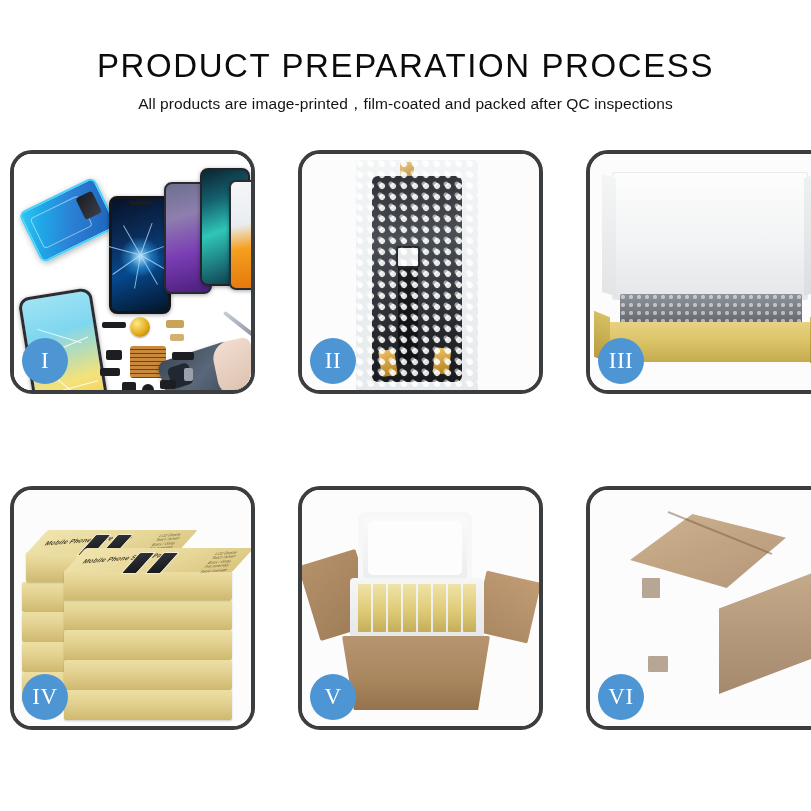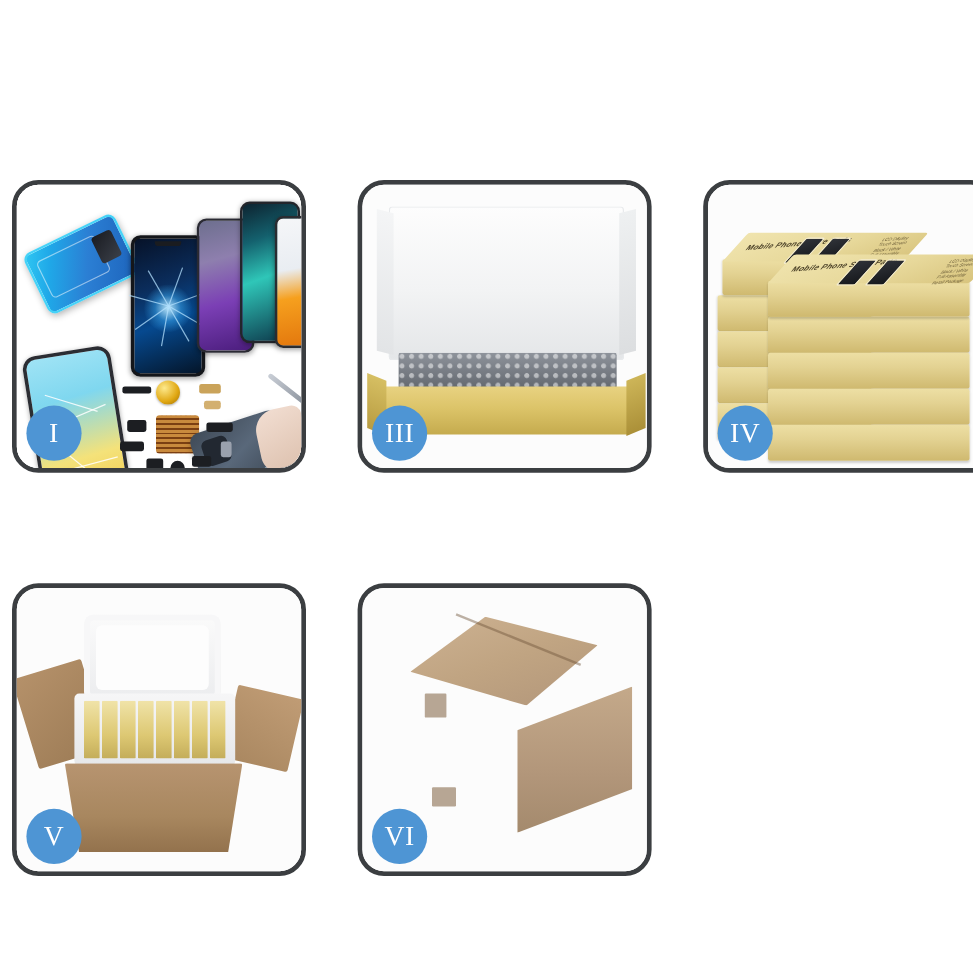--- a/index.html
+++ b/index.html
@@ -367,20 +367,24 @@
   }
   .p6-tape {
     position:absolute; background: rgba(125,95,62,.55); border-radius:1px;
   }
 </style>
 </head>
 <body>
 
 <div id="page">
 
+  <div class="header">
+    <div class="title">PRODUCT PREPARATION PROCESS</div>
+    <div class="subtitle">All products are image-printed，film-coated and packed after QC inspections</div>
+  </div>
 
   <div class="grid">
 
     <div class="panel">
       <div class="stage">
         <div class="p1-bg"></div>
 
         <div class="scr film"></div>
 
         <div class="scr glass">
@@ -421,20 +425,35 @@
         <div class="part" style="left:108px;top:228px;width:14px;height:10px"></div>
         <div class="part" style="left:128px;top:230px;width:12px;height:12px;border-radius:50%"></div>
         <div class="part" style="left:146px;top:226px;width:16px;height:9px"></div>
         <div class="part" style="left:158px;top:198px;width:22px;height:8px"></div>
 
         <div class="part" style="left:170px;top:214px;width:9px;height:13px;background:#9aa1ad"></div>
       </div>
       <div class="badge">I</div>
     </div>
 
+    <div class="panel">
+      <div class="stage">
+        <div class="p2-wrap">
+          <div class="p2-lcd"></div>
+          <div class="p2-tab"></div>
+          <div class="p2-flex"></div>
+          <div class="p2-conn"></div>
+          <div class="p2-gold" style="left:24px;top:190px;transform:rotate(-8deg)"></div>
+          <div class="p2-gold" style="left:78px;top:188px;transform:rotate(6deg)"></div>
+          <div class="bubbles"></div>
+          <div class="bubbles2"></div>
+        </div>
+      </div>
+      <div class="badge">II</div>
+    </div>
 
     <div class="panel">
       <div class="stage">
         <div class="p3-lid"></div>
         <div class="p3-fill"></div>
         <div class="p3-tray"></div>
       </div>
       <div class="badge">III</div>
     </div>
 

